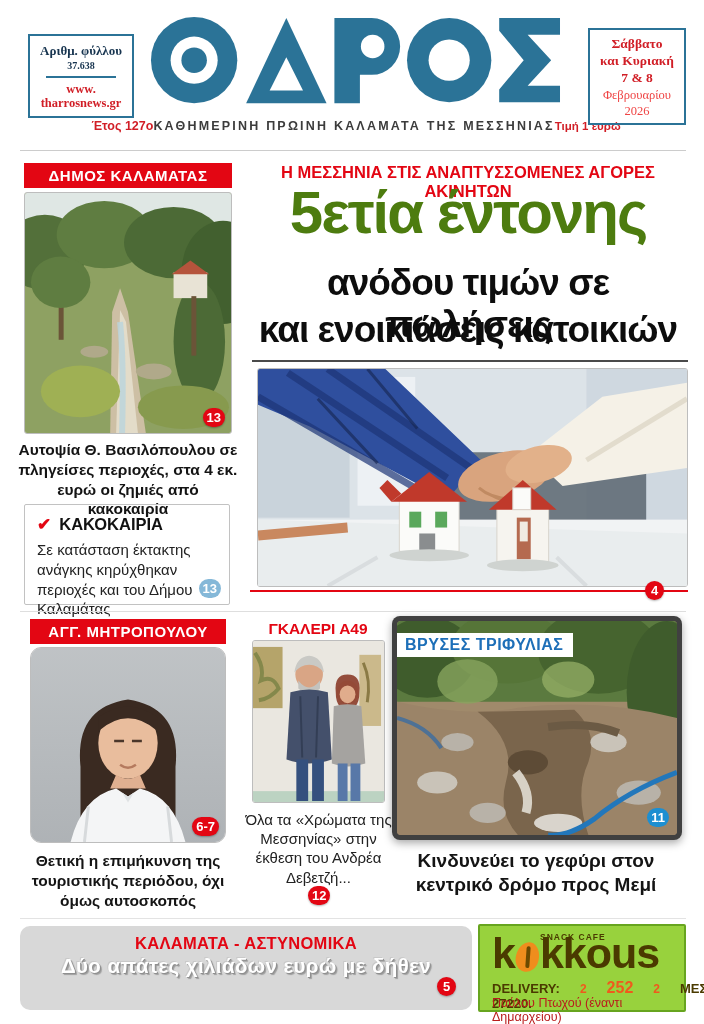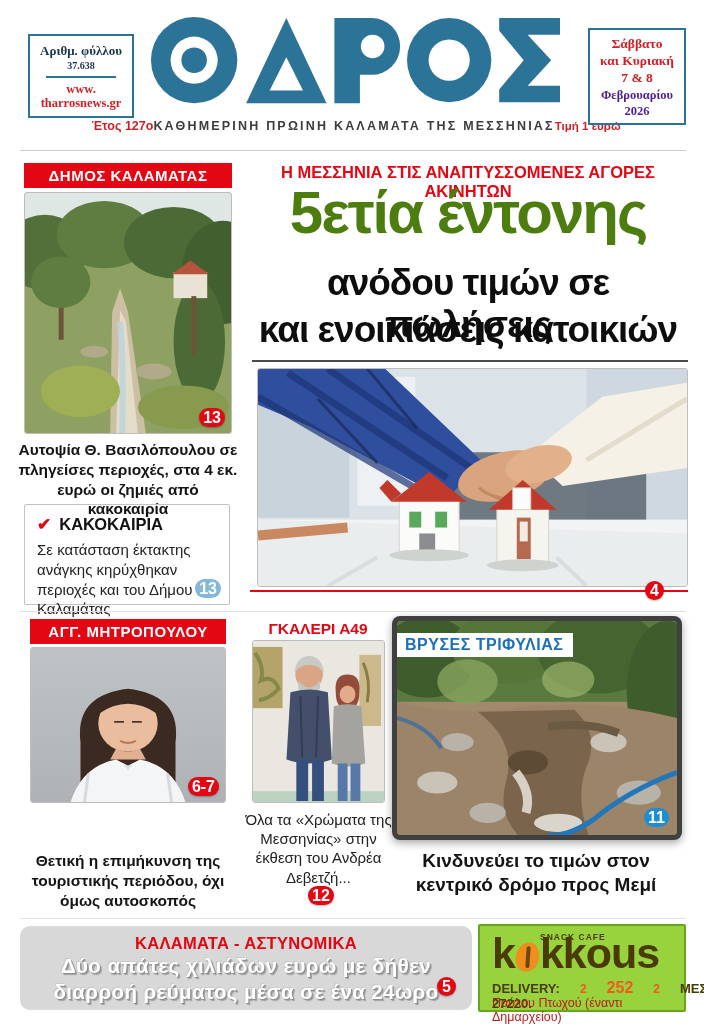--- a/index.html
+++ b/index.html
@@ -17,31 +17,31 @@
   .masthead { position:absolute; left:150px; top:16px; width:412px; height:92px; }
   .tagline-row { position:absolute; left:134px; top:119px; width:444px; display:flex; justify-content:center;
                  align-items:baseline; white-space:nowrap; }
   .year  { color:#d11e26; font-weight:700; font-size:12.5px; }
   .subtitle { color:#3c3c3c; font-weight:700; font-size:12.5px; letter-spacing:2.2px; }
   .price { color:#d11e26; font-weight:700; font-size:11.5px; }
 
   .date-box { position:absolute; left:588px; top:28px; width:98px; height:97px; border:2px solid #2b7397;
               text-align:center; font-family:"Liberation Serif", serif; padding-top:6px; }
   .date-red  { color:#d11e26; font-weight:700; font-size:13.5px; line-height:1.25; }
-  .date-navy { color:#4c1d95; font-weight:700; font-size:12.5px; line-height:1.3; }
+  .date-navy { color:#ef4444; font-weight:400; font-size:12.5px; line-height:1.3; }
 
   .rule { position:absolute; background:#cccccc; height:1px; }
 
   
   .banner-red { position:absolute; background:#e30613; color:#fff; font-weight:700; font-size:15px;
                 text-align:center; line-height:25px; height:25px; letter-spacing:.5px; }
   .photo { position:absolute; border:1px solid #bdbdbd; border-radius:3px; overflow:hidden; background:#eee; }
   .photo svg { display:block; width:100%; height:100%; }
   .badge { position:absolute; min-width:19px; height:19px; border-radius:10px; color:#fff; font-weight:700;
-           font-size:16px; line-height:19px; text-align:center; padding:0 4px; }
+           font-size:13px; line-height:19px; text-align:center; padding:0 4px; }
   .badge-red { background:#e30613; box-shadow:0 1px 2px rgba(0,0,0,.3); }
   .badge-lightblue { background:#85b8d8; }
   .badge-blue { background:#1d8fd1; }
   .caption { position:absolute; text-align:center; color:#141414; font-weight:700; font-size:15.5px; line-height:1.28; }
 
   
   .weather-box { position:absolute; left:24px; top:504px; width:206px; height:101px; border:1px solid #c2c2c2;
                  border-radius:2px; padding:9px 10px 0 12px; }
   .weather-head { display:flex; align-items:center; gap:8px; }
   .check { color:#e30613; font-size:17px; font-weight:700; }
@@ -239,21 +239,21 @@
   </figure>
 
   <div class="lead-rule">
     <span class="badge badge-red">4</span>
   </div>
 
   <div class="rule" style="left:20px; top:611px; width:666px; background:#dedede;"></div>
 
   <div class="banner-red" style="left:30px; top:619px; width:196px;">ΑΓΓ. ΜΗΤΡΟΠΟΥΛΟΥ</div>
 
-  <figure class="photo" style="left:30px; top:647px; width:196px; height:156px;">
+  <figure class="photo" style="left:30px; top:647px; width:196px; height:196px;border-radius:11px;">
     <svg viewBox="0 0 196 196" preserveAspectRatio="none">
       <rect width="196" height="196" fill="#b6babd"></rect>
       <rect width="196" height="196" fill="url(#pg)" opacity=".4"></rect>
       <defs>
         <linearGradient id="pg" x1="0" y1="0" x2="0" y2="1">
           <stop offset="0" stop-color="#cdd0d2"></stop>
             <stop offset="1" stop-color="#a3a7ab"></stop>
         </linearGradient>
       </defs>
       <path d="M50,196 L50,120 Q44,60 98,52 Q152,60 146,120 L146,196 Z" fill="#3a2a21"></path>
@@ -327,28 +327,27 @@
         <path d="M150,105 q40,-6 70,6" stroke="#6b5a44" stroke-width="8" fill="none"></path>
 
         <path d="M278,150 Q230,168 196,196 Q170,214 150,212" stroke="#2277bb" stroke-width="5" fill="none"></path>
         <path d="M0,96 Q30,104 44,126" stroke="#2e69a8" stroke-width="4" fill="none" opacity=".7"></path>
       </svg>
       <div class="vryses-label">ΒΡΥΣΕΣ ΤΡΙΦΥΛΙΑΣ</div>
       <span class="badge badge-blue" style="right:8px; bottom:8px;">11</span>
     </div>
   </div>
 
-  <div class="caption cap-vryses">Κινδυνεύει το τιμών στον κεντρικό δρόμο προς Μεμί</div>
+  <div class="caption cap-vryses">Κινδυνεύει το γεφύρι στον κεντρικό δρόμο προς Μεμί</div>
 
   <div class="rule" style="left:20px; top:918px; width:666px; background:#e3e3e3;"></div>
 
   <div class="police-box">
     <div class="police-kicker">ΚΑΛΑΜΑΤΑ - ΑΣΤΥΝΟΜΙΚΑ</div>
     <div class="police-line">Δύο απάτες χιλιάδων ευρώ με δήθεν</div>
-    <div class="police-line">διαρροή ρεύματος μέσα σε ένα 24ωρο</div>
     <span class="badge badge-red">5</span>
   </div>
 
   <div class="ad-box">
     <div class="ad-tagline">SNACK CAFE</div>
     <div class="ad-brand">
       <span>k</span>
       <span class="bean"></span>
       <span>kkous</span>
     </div>

